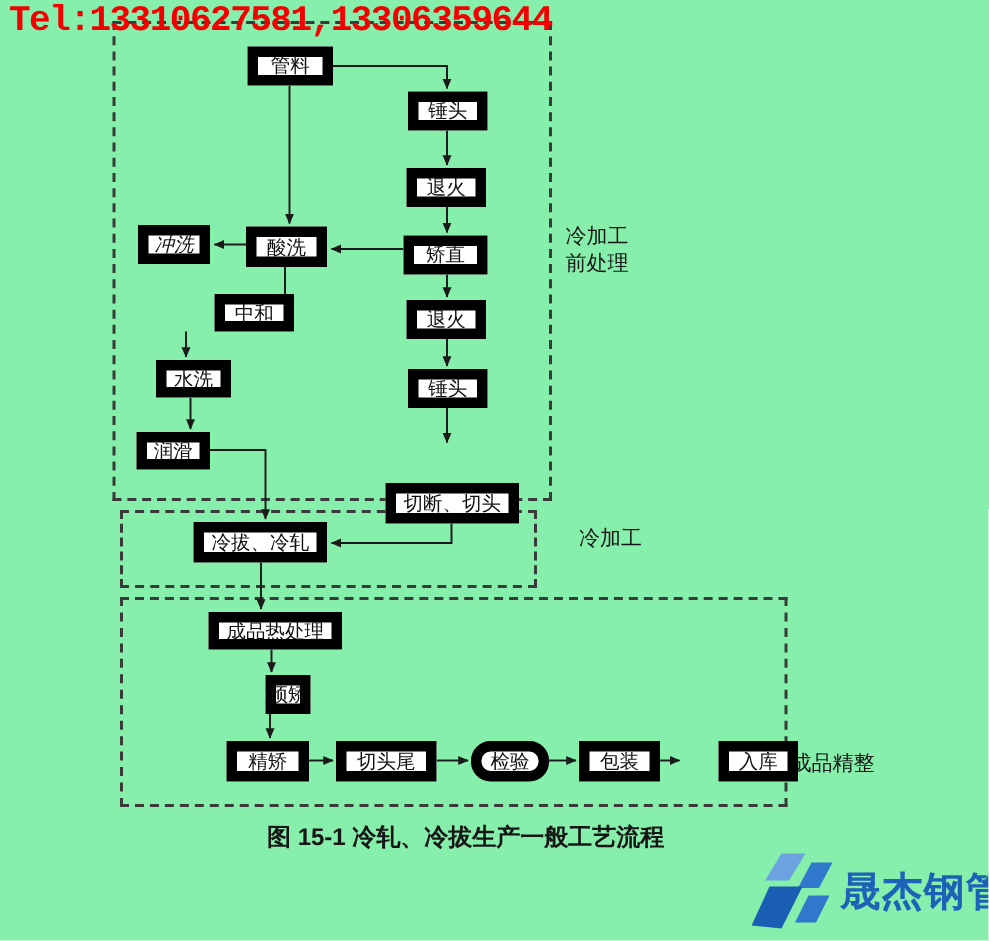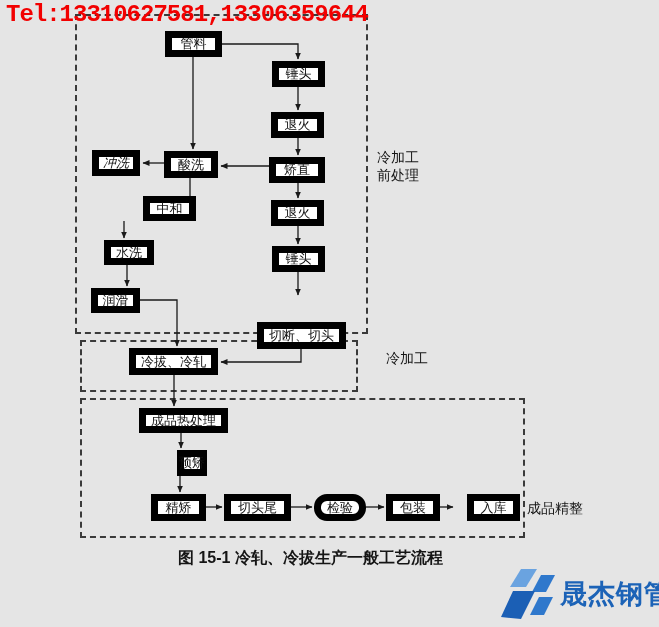--- a/index.html
+++ b/index.html
@@ -1,18 +1,18 @@
 <!DOCTYPE html>
 <html><head>
 <meta charset="utf-8">
 <style>
   * { margin:0; padding:0; box-sizing:border-box; }
   html,body { background:#ffffff; }
   body { width:659px; height:627px; font-family:"Liberation Sans", sans-serif; }
-  .stage { position:relative; width:659px; height:627px; background:#e5e5e5; overflow:hidden; }
+  .stage { position:relative; width:659px; height:627px; background:#86efac; overflow:hidden; }
 
   .tel {
     position:absolute; left:6px; top:1px; z-index:6;
     font-family:"Liberation Mono", monospace;
     font-size:24px; font-weight:700; color:#f20000; letter-spacing:-1px;
     white-space:nowrap;
   }
 
   .region {
     position:absolute; border:2px dashed #3a3a3a; background:transparent; z-index:1;
@@ -105,21 +105,21 @@
   <div class="node" style="left:97px;  top:196px; width:53px; height:25px;margin-left:46px;">中和</div>
   <div class="node" style="left:104px; top:240px; width:50px; height:25px;">水洗</div>
   <div class="node" style="left:91px;  top:288px; width:49px; height:25px;">润滑</div>
   <div class="node" style="left:139px; top:408px; width:89px; height:25px;">成品热处理</div>
   <div class="node" style="left:129px; top:348px; width:89px; height:27px;">冷拔、冷轧</div>
   <div class="node" style="left:177px; top:450px; width:30px; height:26px;">预矫</div>
   <div class="node" style="left:151px; top:494px; width:55px; height:27px;">精矫</div>
   <div class="node" style="left:224px; top:494px; width:67px; height:27px;">切头尾</div>
   <div class="node" style="left:314px; top:494px; width:52px; height:27px;border-radius:13px;">检验</div>
   <div class="node" style="left:386px; top:494px; width:54px; height:27px;">包装</div>
-  <div class="node" style="left:467px; top:494px; width:53px; height:27px;">入库</div>
+  <div class="node" style="left:479px; top:494px; width:53px; height:27px;">入库</div>
 
   <div class="caption">图 15-1   冷轧、冷拔生产一般工艺流程</div>
 
   <div class="logo">
     <svg class="logo-mark" viewBox="0 0 56 52">
       <polygon points="21,1 37,1 26,19 10,19" fill="#6aa3e0"></polygon>
       <polygon points="41,7 55,7 46,24 32,24" fill="#2f78cc"></polygon>
       <polygon points="13,23 35,23 21,51 1,49" fill="#1b5fb5"></polygon>
       <polygon points="39,29 53,29 44,47 30,47" fill="#2f78cc"></polygon>
     </svg>

